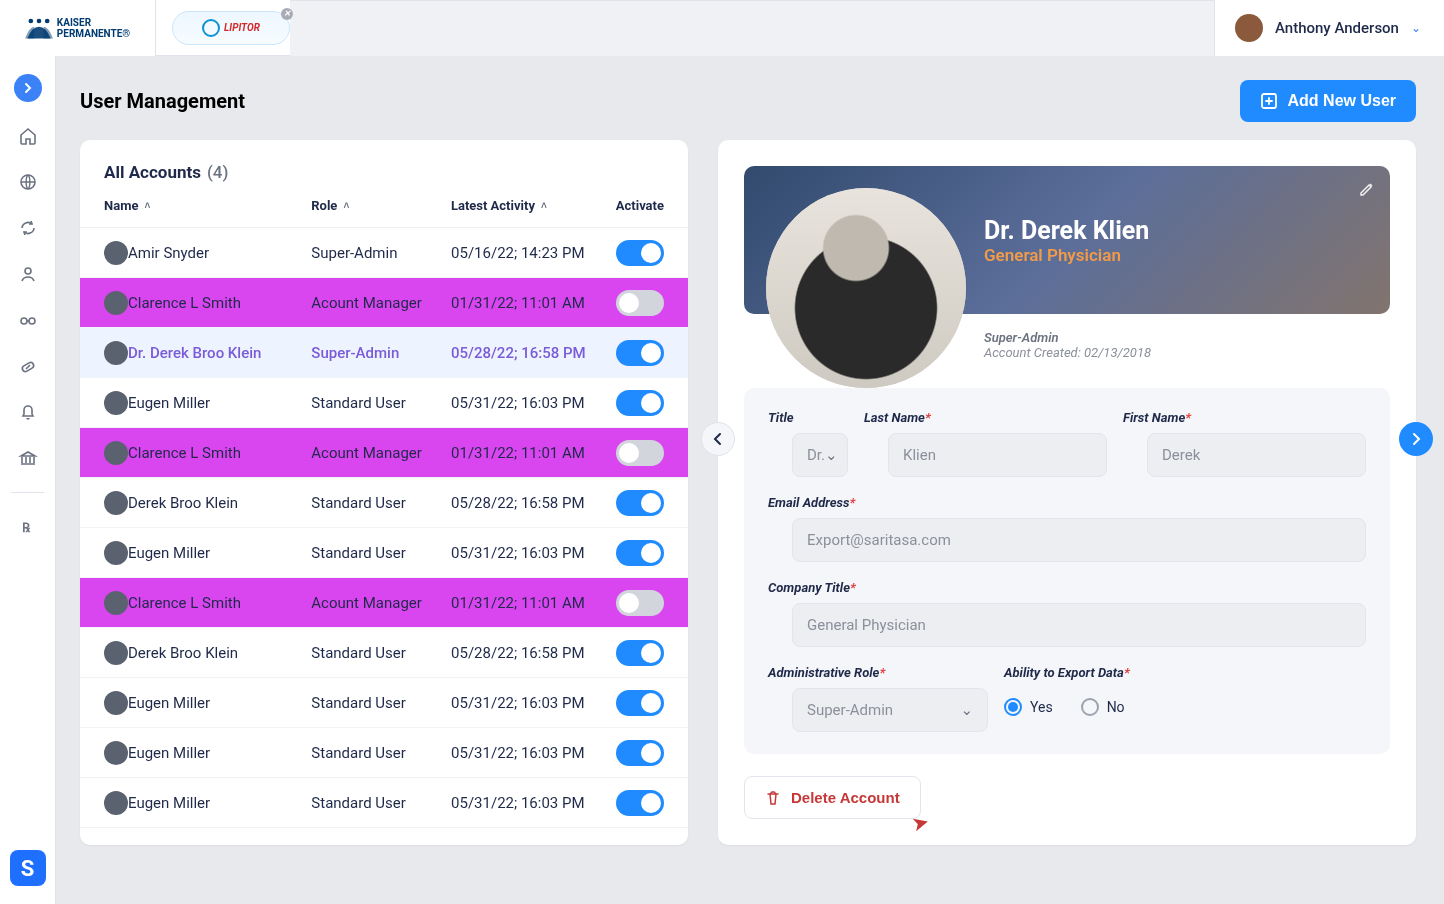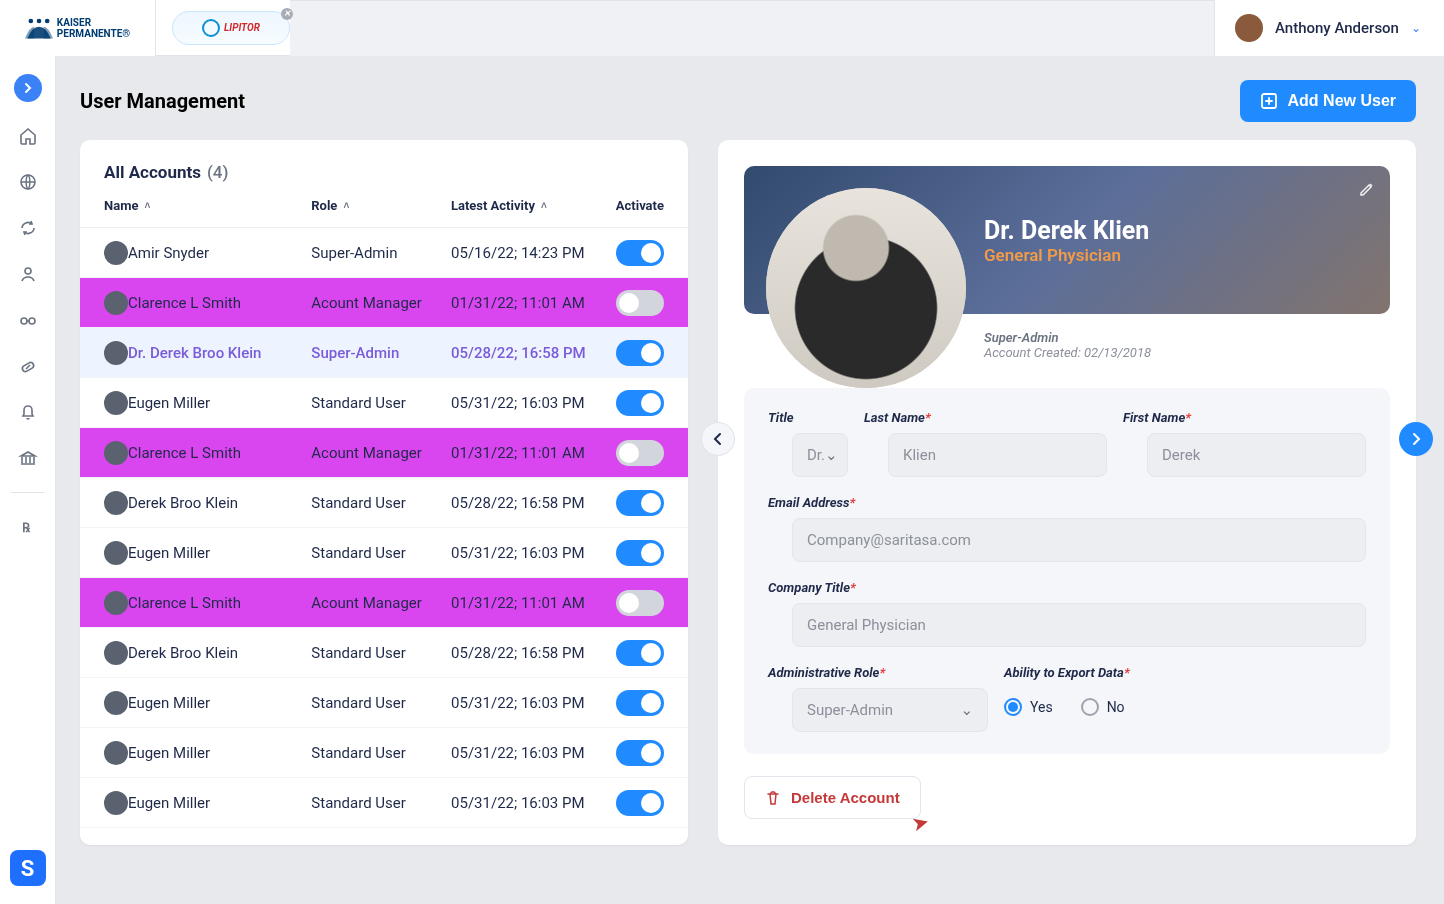--- a/index.html
+++ b/index.html
@@ -473,21 +473,21 @@
               <div class="input">Klien</div>
             </div>
             <div class="field" style="flex:1">
               <label><span>First Name</span><span class="req">*</span></label>
               <div class="input">Derek</div>
             </div>
           </div>
           <div class="form-row">
             <div class="field" style="flex:1">
               <label><span>Email Address</span><span class="req">*</span></label>
-              <div class="input">Company@saritasa.com</div>
+              <div class="input">Export@saritasa.com</div>
             </div>
           </div>
           <div class="form-row">
             <div class="field" style="flex:1">
               <label><span>Company Title</span><span class="req">*</span></label>
               <div class="input">General Physician</div>
             </div>
           </div>
           <div class="form-row" style="margin-bottom:0">
             <div class="field" style="width:220px">

